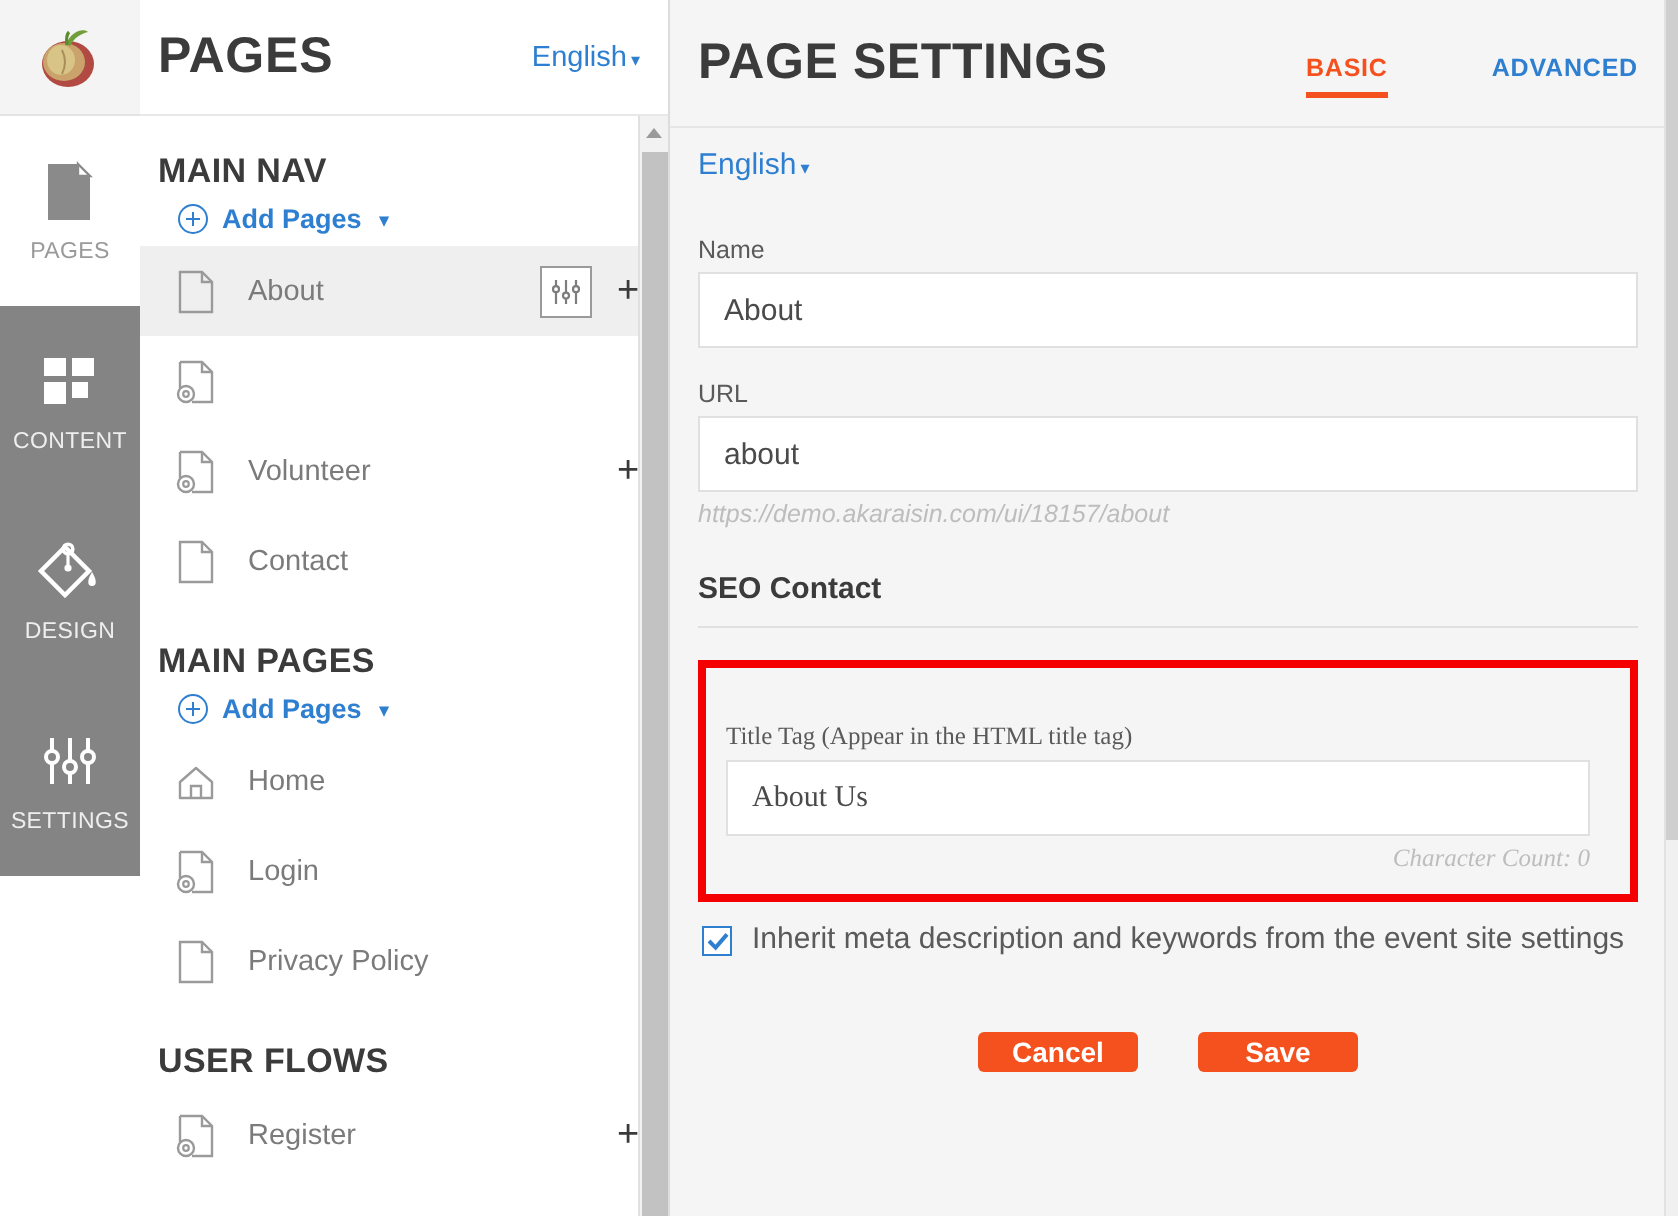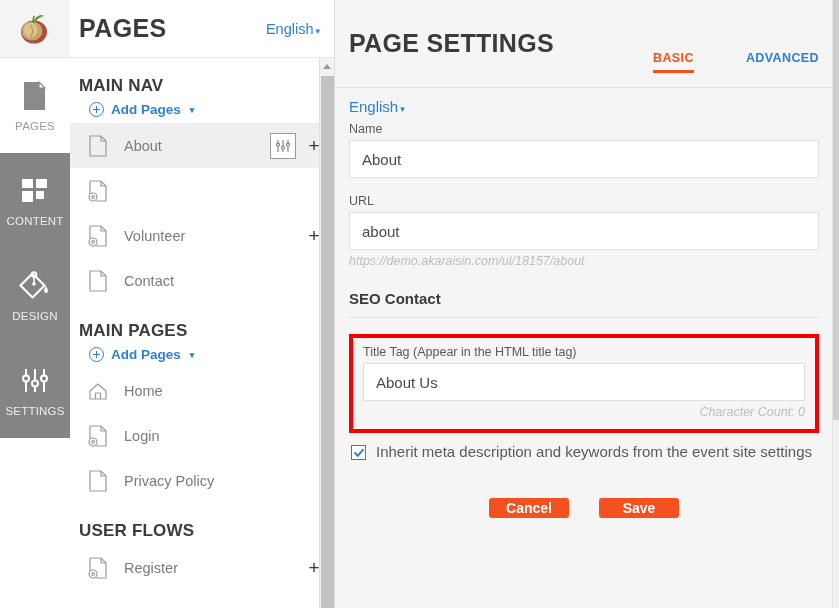--- a/index.html
+++ b/index.html
@@ -103,21 +103,21 @@
     position: absolute; top: 18px; left: 1px; width: 13px; bottom: 0;
     background: #c2c2c2; cursor: pointer;
   }
 
   
   .settings-panel {
     flex: 1; height: 608px; background: #f5f5f5; position: relative;
     overflow: hidden;
   }
   .settings-header {
-    height: 88px; background: #f5f5f5; display: flex; align-items: center;
+    height: 64px; background: #f5f5f5; display: flex; align-items: center;
     padding: 0 20px 0 14px; border-bottom: 1px solid #e6e6e6;
   }
   .settings-title {
     font-size: 25px; font-weight: bold; color: #3b3b3b; letter-spacing: .3px; flex: 1;
   }
   .tabs { display: flex; gap: 52px; align-self: flex-end; padding-bottom: 14px; }
   .tab {
     font-size: 12.5px; font-weight: bold; letter-spacing: .4px;
     color: #2f7fd1; cursor: pointer; padding-bottom: 8px; position: relative;
   }
@@ -125,37 +125,37 @@
   .tab.active::after {
     content: ""; position: absolute; left: 0; right: 0; bottom: 0;
     height: 3.5px; background: #f4511e;
   }
 
   .settings-body { padding: 10px 20px 0 14px; position: relative; }
   .panel-lang {
     font-size: 15px; color: #2f7fd1; cursor: pointer; margin-bottom: 7px;
     display: inline-block;
   }
-  .field-label { font-size: 12.5px; color: #5a5a5a; margin-bottom: 4px; }
+  .field-label { font-size: 12.5px; color: #5a5a5a; margin-bottom: 4px; margin-top: 20px; }
   .text-input {
     width: 100%; height: 38px; background: #ffffff; border: 1px solid #e0e0e0;
     font-size: 15px; color: #4a4a4a; padding: 0 12px; font-family: inherit;
     outline: none;
   }
   .helper-url {
     font-size: 12.5px; color: #bdbdbd; font-style: italic; margin-top: 4px;
   }
   .seo-title {
     font-size: 15px; font-weight: bold; color: #3b3b3b;
     margin-top: 22px; padding-bottom: 10px; border-bottom: 1px solid #e0e0e0;
   }
 
   .highlight-box {
-    border: 4px solid #f40000; padding: 7px 10px 10px 10px; margin-top: 16px;
-    position: relative; background: transparent;
+    border: 4px solid #f40000; padding: 7px 20px 10px 10px; margin-top: 16px;
+    position: relative; background: transparent; font-family: Liberation Serif, serif;
   }
   .char-count {
     font-size: 12.5px; color: #bdbdbd; font-style: italic;
     text-align: right; margin-top: 4px;
   }
 
   .checkbox-row { display: flex; gap: 10px; margin-top: 9px; padding-left: 2px; }
   .checkbox {
     width: 15px; height: 15px; border: 1.5px solid #2f7fd1; background: #fff;
     flex: 0 0 15px; margin-top: 3px; position: relative; cursor: pointer;

